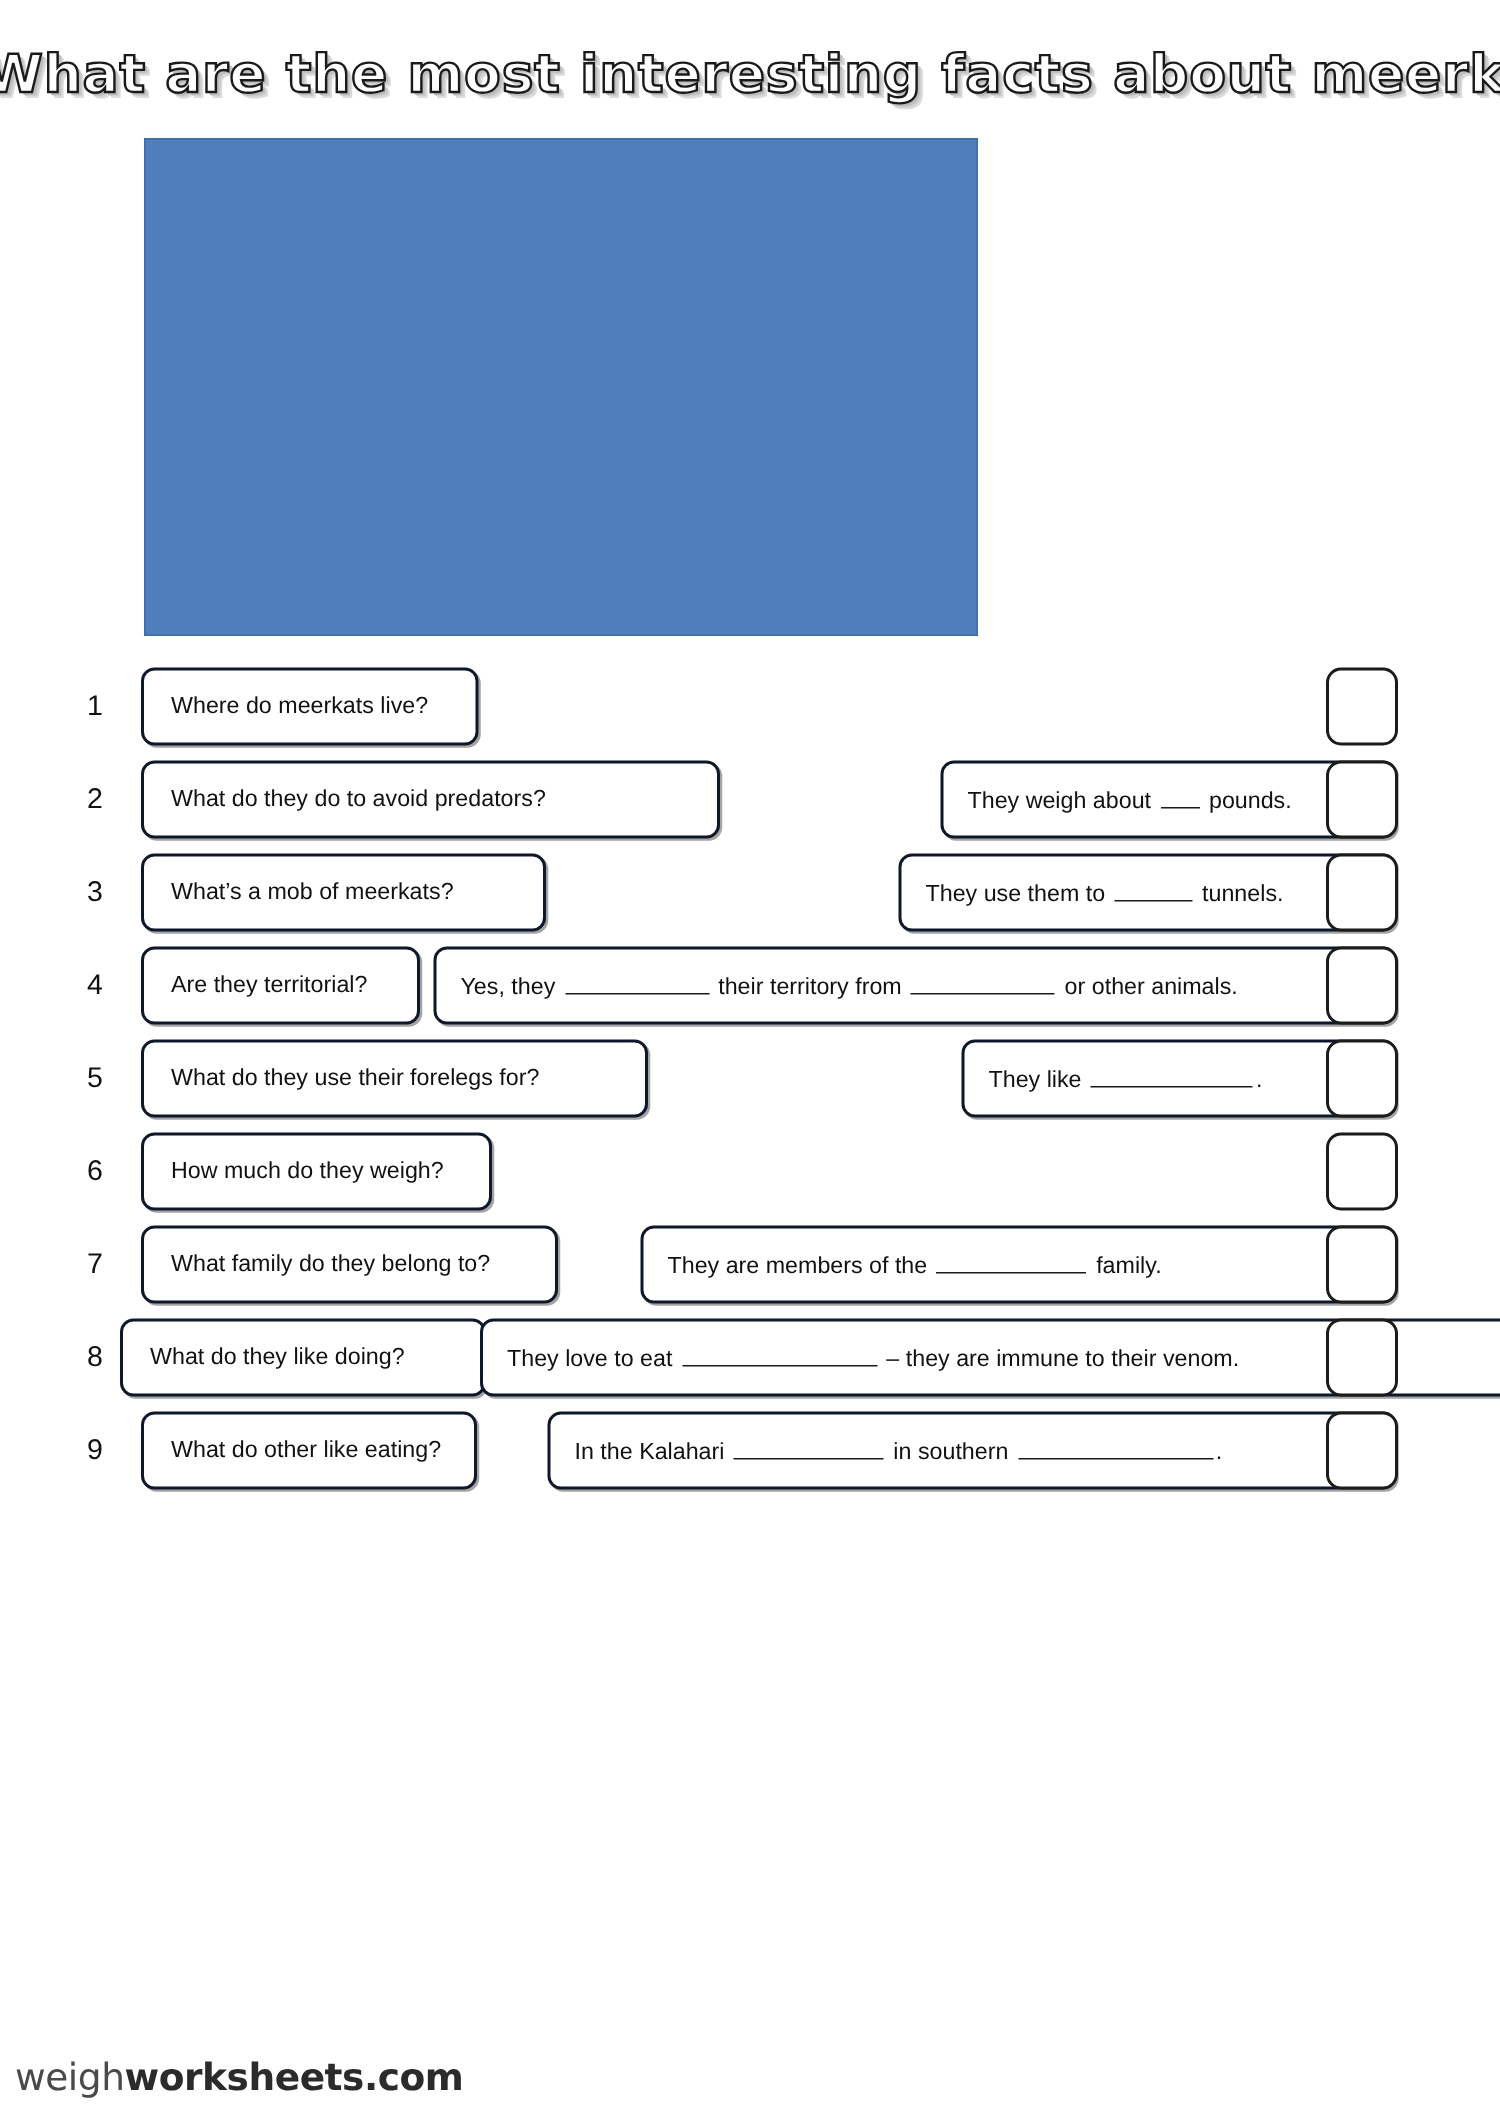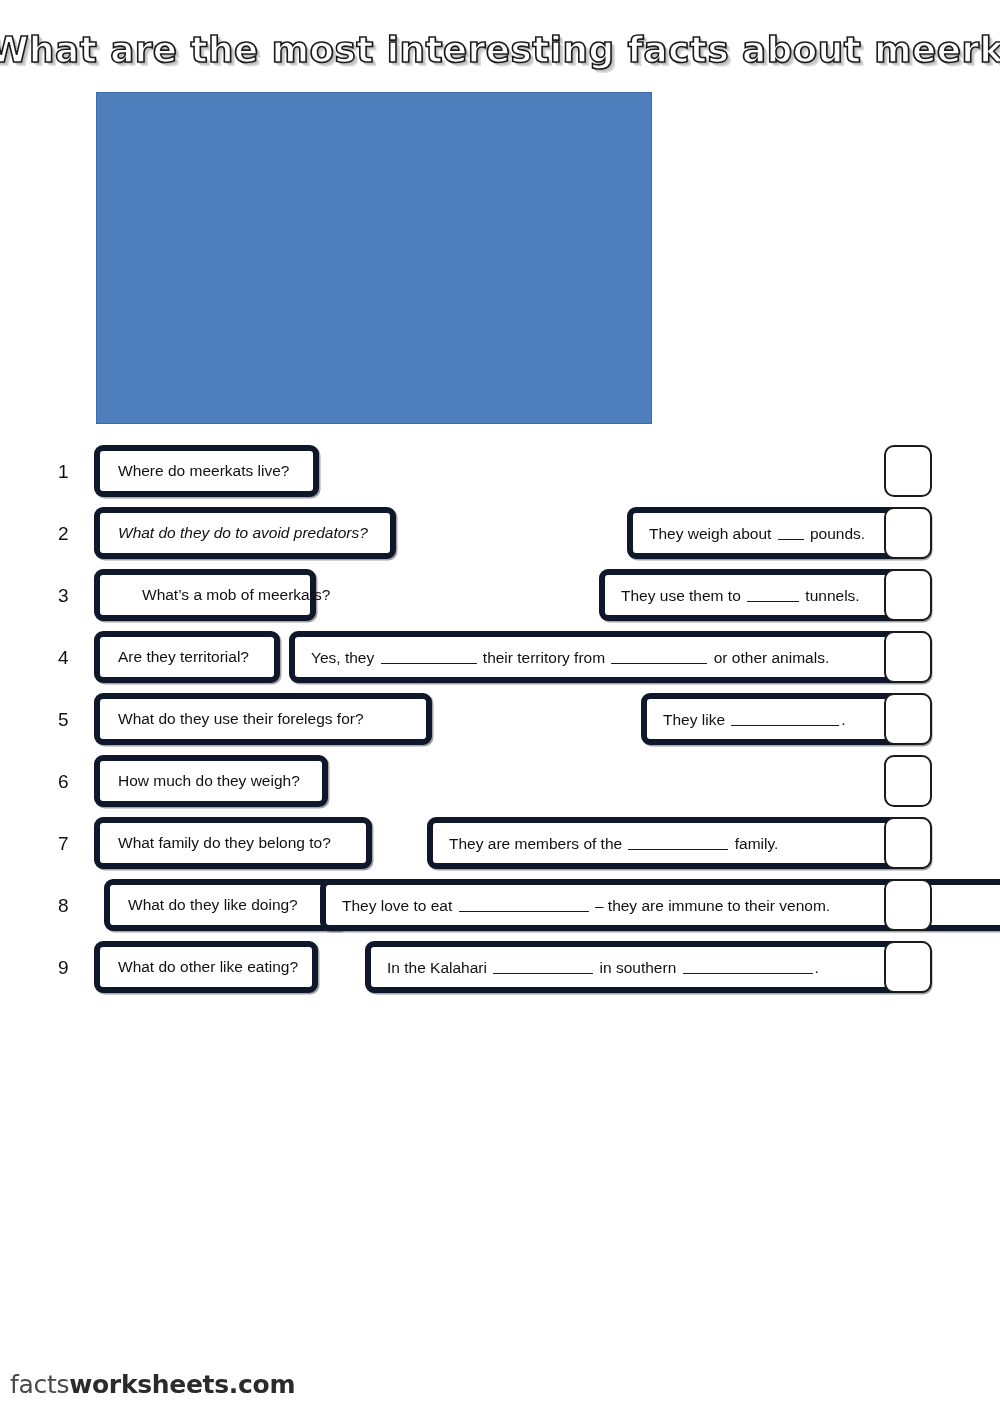--- a/index.html
+++ b/index.html
@@ -73,21 +73,21 @@
     font-size: 19px;
     color: #111111;
     line-height: 1;
   }
 
   .qbox, .abox {
     position: absolute;
     top: 50%;
     transform: translateY(-50%);
     box-sizing: border-box;
-    border: 6px solid #0f172a;
+    border: 2px solid #0f172a;
     border-radius: 9px;
     background: #ffffff;
     display: flex;
     align-items: center;
     height: 52px;
     box-shadow: 1.5px 1.5px 0 rgba(90,90,90,0.55);
   }
   .qbox .txt, .abox .txt {
     font-family: "Liberation Sans", sans-serif;
     font-size: 15.5px;
@@ -150,31 +150,31 @@
 <div class="rows" id="rows-container">
     <div class="row" style="top: 0px;">
       <div class="row-num">1</div>
       <div class="qbox" style="left: 94px; width: 225px;">
         <span class="txt">Where do meerkats live?</span>
       </div>
       <div class="dropbox" style="left: 884px;"></div>
     </div>
     <div class="row" style="top: 0px;">
       <div class="row-num">2</div>
-      <div class="qbox" style="left: 94px; width: 302px; font-style: italic;">
+      <div class="qbox" style="left: 94px; width: 386px;">
         <span class="txt">What do they do to avoid predators?</span>
       </div>
       <div class="abox" style="left: 627px; width: 304px;">
         <span class="txt">They weigh about <span class="blank" style="width: 26px;"></span> pounds.</span>
       </div>
       <div class="dropbox" style="left: 884px;"></div>
     </div>
     <div class="row" style="top: 0px;">
       <div class="row-num">3</div>
-      <div class="qbox" style="left: 94px; width: 222px; padding-left: 24px;">
+      <div class="qbox" style="left: 94px; width: 270px;">
         <span class="txt">What’s a mob of meerkats?</span>
       </div>
       <div class="abox" style="left: 599px; width: 332px;">
         <span class="txt">They use them to <span class="blank" style="width: 52px;"></span>  tunnels.</span>
       </div>
       <div class="dropbox" style="left: 884px;"></div>
     </div>
     <div class="row" style="top: 0px;">
       <div class="row-num">4</div>
       <div class="qbox" style="left: 94px; width: 186px; align-items: center;">
@@ -207,35 +207,35 @@
       <div class="qbox" style="left: 94px; width: 278px;">
         <span class="txt">What family do they belong to?</span>
       </div>
       <div class="abox" style="left: 427px; width: 504px;">
         <span class="txt">They are members of the <span class="blank" style="width: 100px;"></span>  family.</span>
       </div>
       <div class="dropbox" style="left: 884px;"></div>
     </div>
     <div class="row" style="top: 0px;">
       <div class="row-num">8</div>
-      <div class="qbox" style="left: 104px; width: 244px;">
+      <div class="qbox" style="left: 80px; width: 244px;">
         <span class="txt">What do they like doing?</span>
       </div>
       <div class="abox" style="left: 320px; width: 692px;">
         <span class="txt">They love to eat <span class="blank" style="width: 130px;"></span> – they are immune to their venom.</span>
       </div>
       <div class="dropbox" style="left: 884px;"></div>
     </div>
     <div class="row" style="top: 0px;">
       <div class="row-num">9</div>
       <div class="qbox" style="left: 94px; width: 224px;">
         <span class="txt">What do other like eating?</span>
       </div>
       <div class="abox" style="left: 365px; width: 566px;">
         <span class="txt">In the Kalahari <span class="blank" style="width: 100px;"></span> in southern <span class="blank" style="width: 130px;"></span>.</span>
       </div>
       <div class="dropbox" style="left: 884px;"></div>
     </div>
   </div>
 
 <div class="footer">
-  <span class="lw-light">facts</span><span class="lw-bold">worksheets</span><span class="lw-bold">.com</span>
+  <span class="lw-light">weigh</span><span class="lw-bold">worksheets</span><span class="lw-bold">.com</span>
 </div>
 
 </body></html>

